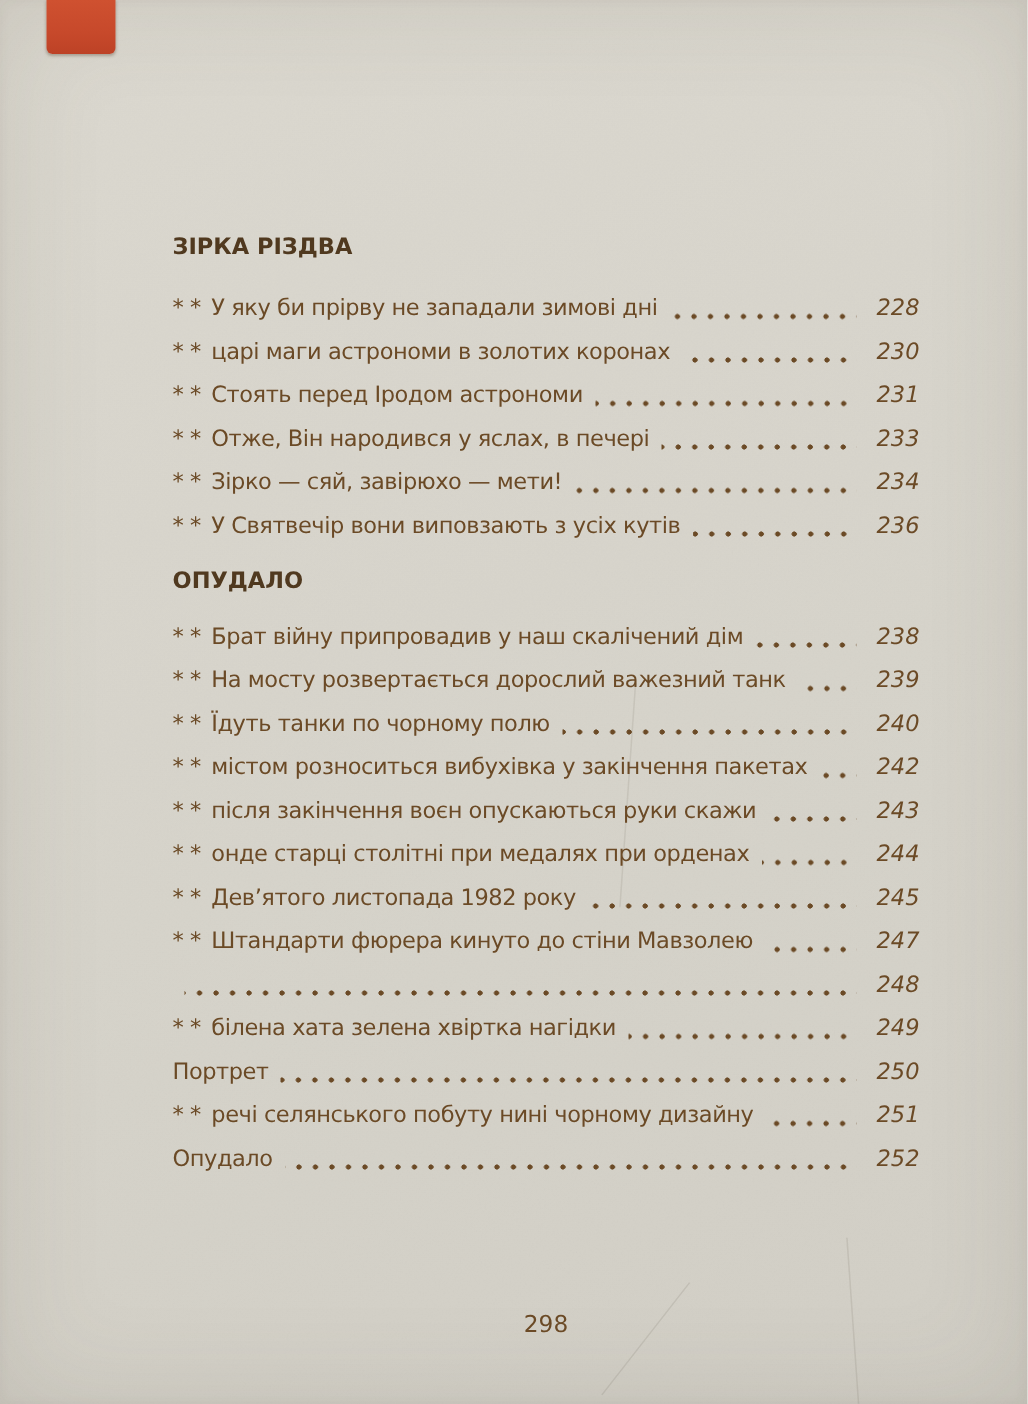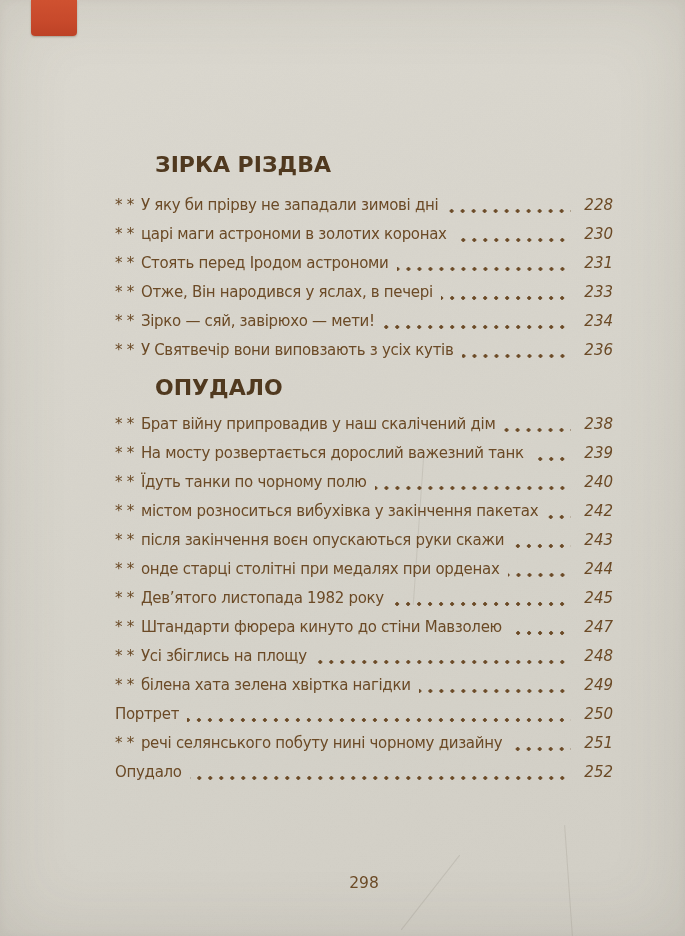--- a/index.html
+++ b/index.html
@@ -28,21 +28,21 @@
     background:linear-gradient(180deg,#cf5130 0%,#c7492b 60%,#bd4226 100%);
     border-radius:0 0 4px 4px;
     box-shadow:0 1px 2px rgba(80,60,40,.35);
   }
   .content{
     position:absolute;left:115px;top:150px;width:498px;
     font-size:15px;letter-spacing:-0.3px;
   }
   .sec-heading{
     font-weight:bold;color:var(--heading);
-    font-size:22px;line-height:29px;letter-spacing:0;margin-left:40px;
+    font-size:15px;line-height:29px;letter-spacing:0;
   }
   .sec-heading.first{margin-bottom:12px;}
   .sec-heading.second{margin-top:8px;margin-bottom:8px;}
   .row{display:flex;line-height:29px;height:29px;}
   .t{white-space:nowrap;flex:0 1 auto;overflow:hidden;}
   .stars{margin-right:7px;}
   .stars:empty{margin-right:0;}
   .leader{
     flex:1 1 12px;min-width:12px;align-self:stretch;
     margin:0 6px 0 8px;
@@ -154,21 +154,20 @@
       <span class="t"><span class="stars">* *</span><span>Дев’ятого листопада 1982 року</span></span>
       <span class="leader"></span>
       <span class="num">245</span>
     </div>
     <div class="row">
       <span class="t"><span class="stars">* *</span><span>Штандарти фюрера кинуто до стіни Мавзолею</span></span>
       <span class="leader"></span>
       <span class="num">247</span>
     </div>
     <div class="row">
-      <span class="t"><span class="stars">* *</span><span>Усі збіглись на площу</span></span>
       <span class="leader"></span>
       <span class="num">248</span>
     </div>
     <div class="row">
       <span class="t"><span class="stars">* *</span><span>білена хата зелена хвіртка нагідки</span></span>
       <span class="leader"></span>
       <span class="num">249</span>
     </div>
     <div class="row">
       <span class="t"><span class="stars"></span><span>Портрет</span></span>

